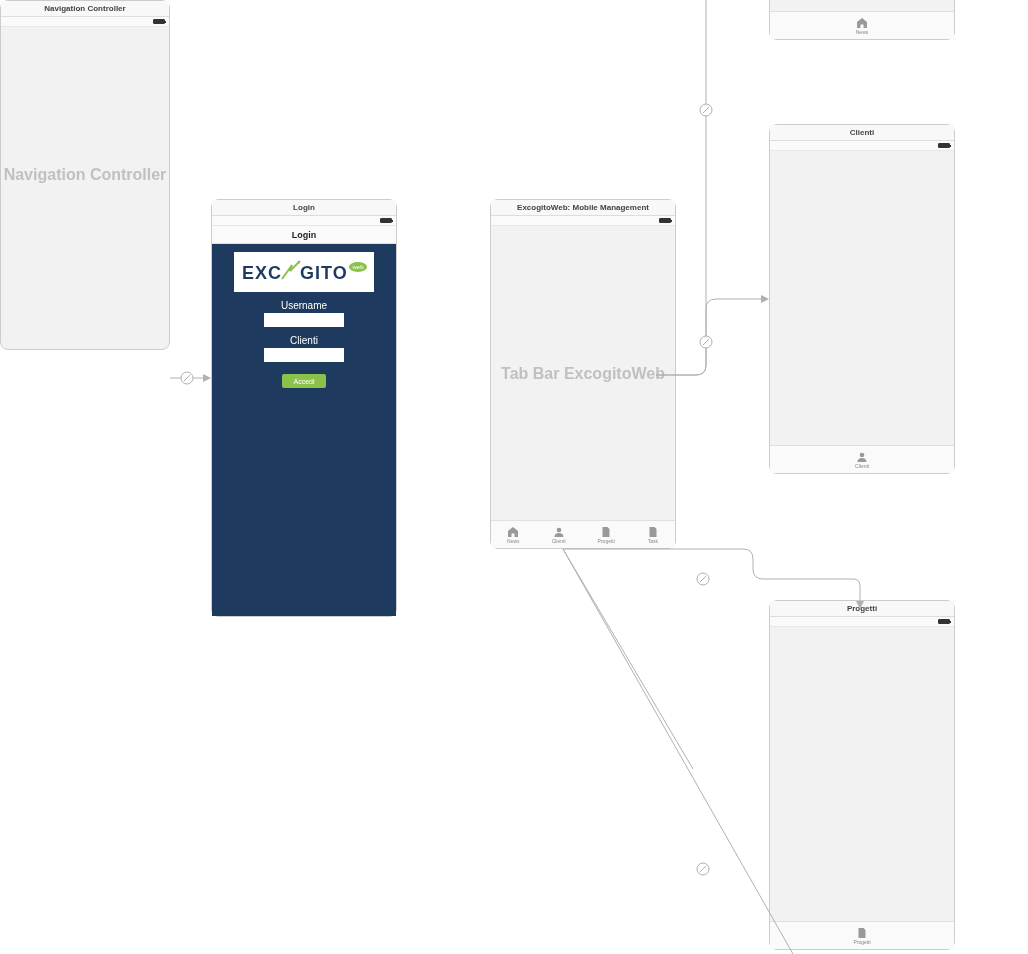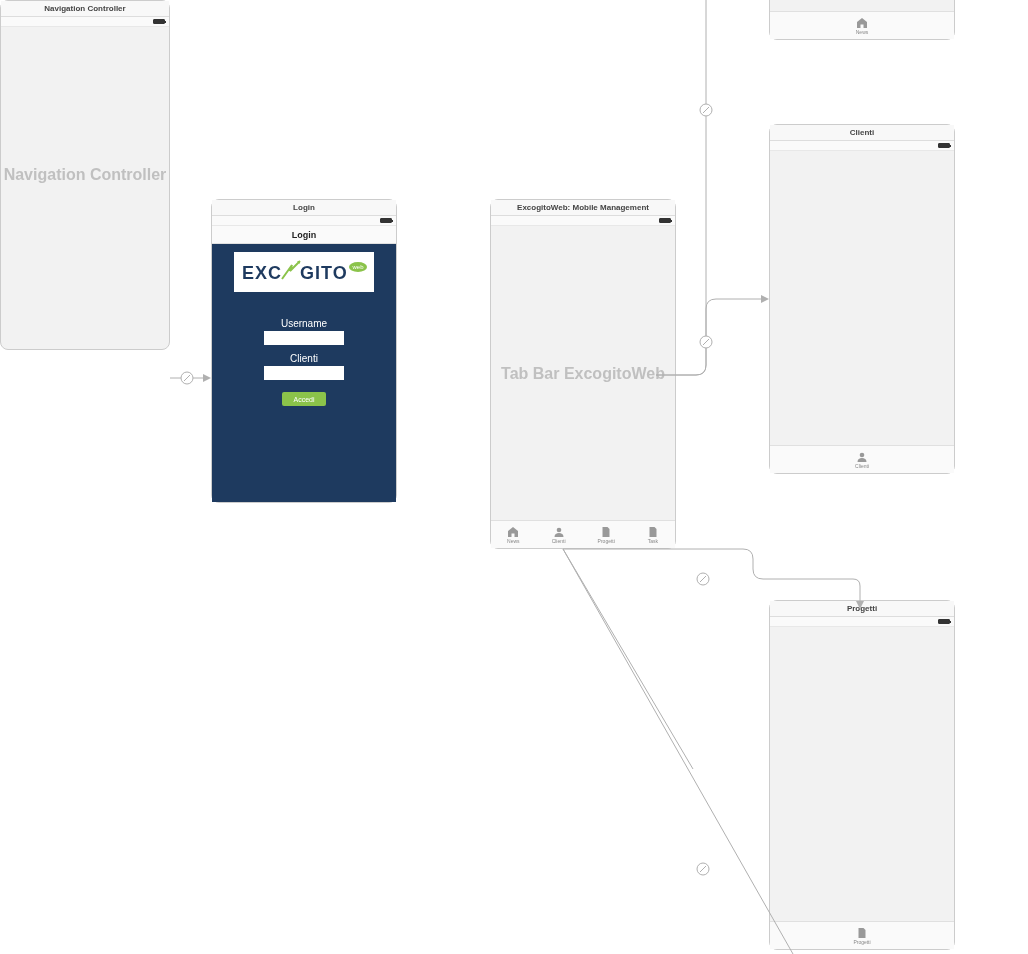--- a/index.html
+++ b/index.html
@@ -102,21 +102,21 @@
     align-items: center;
     padding-top: 8px;
   }
   .logo-box {
     width: 140px;
     height: 40px;
     background: #fff;
     display: flex;
     align-items: center;
     justify-content: center;
-    margin-bottom: 26px;
+    margin-bottom: 8px;
   }
   .logo-svg { width: 128px; height: 30px; }
   .form-label {
     color: #fff;
     font-size: 10px;
     margin-bottom: 2px;
   }
   .form-input {
     width: 80px;
     height: 14px;
@@ -171,21 +171,21 @@
 </svg>
 
 <div class="scene" style="left:0; top:199; width:170px; height:350px;">
   <div class="scene-title-bar">Navigation Controller</div>
   <div class="status-bar">
     <div class="battery"></div>
   </div>
   <div class="placeholder-text">Navigation Controller</div>
 </div>
 
-<div class="scene" style="left:211px; top:199px; width:186px; height:304px;">
+<div class="scene" style="left:211px; top:199px; width:186px; height:418px;">
   <div class="scene-title-bar">Login</div>
   <div class="status-bar">
     <div class="battery"></div>
   </div>
   <div class="nav-bar">Login</div>
   <div class="login-body">
     <div class="logo-box">
       <svg class="logo-svg" viewBox="0 0 128 30">
         <text x="2" y="22" font-size="18" font-weight="bold" fill="#1e3a5f" font-family="Arial" letter-spacing="1">EXC</text>
         <path d="M42 22 L52 8 L50 14 L60 4" stroke="#8bc34a" stroke-width="2" fill="none"></path>

